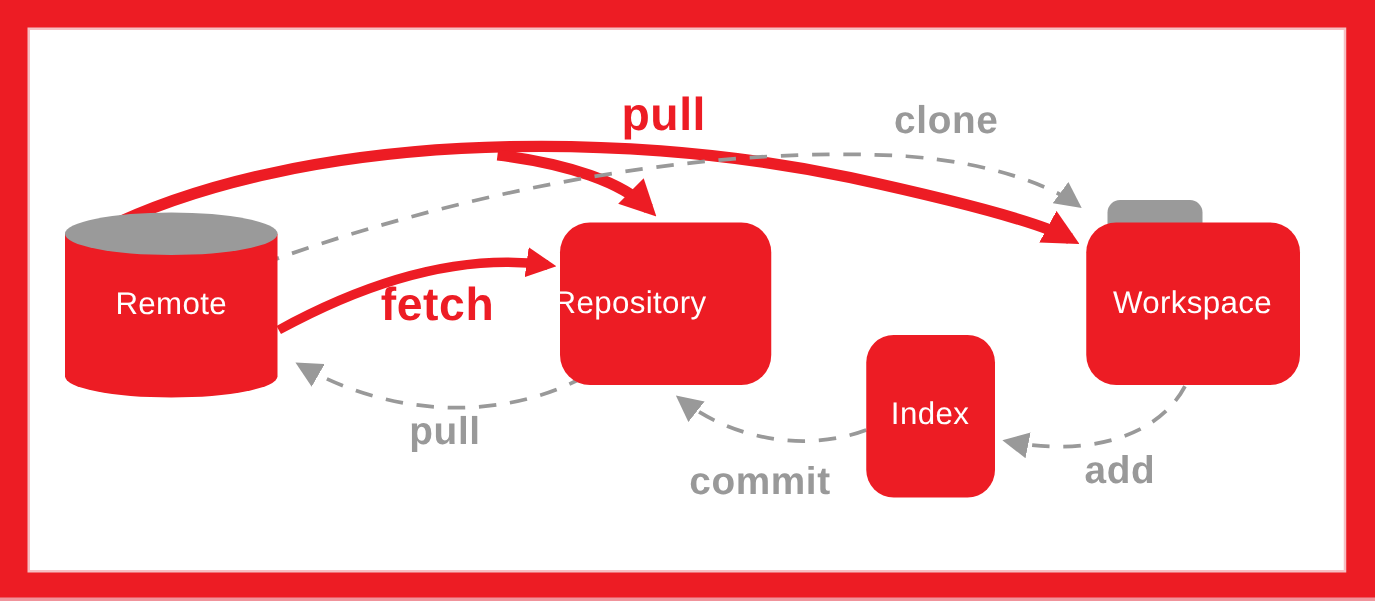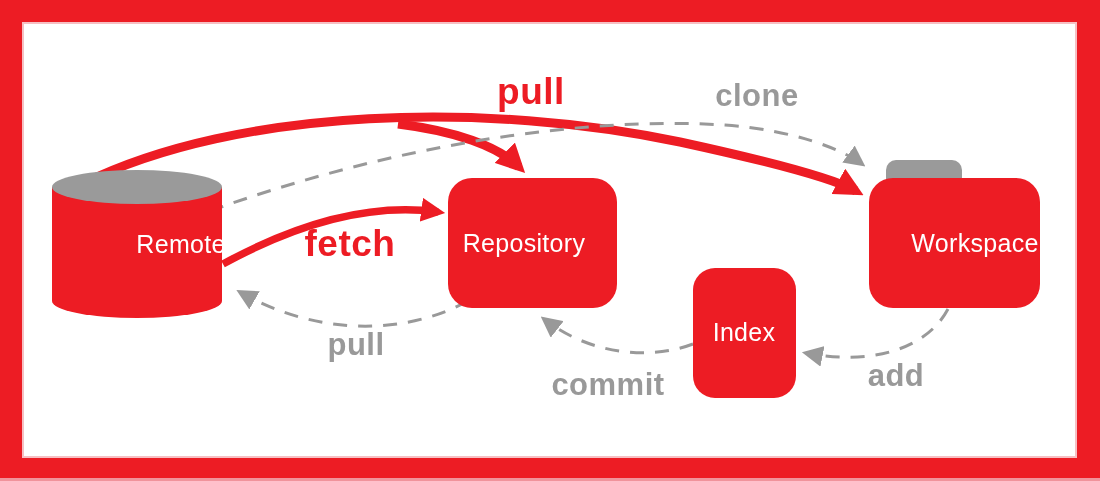--- a/index.html
+++ b/index.html
@@ -81,24 +81,24 @@
   <g>
     <rect x="693" y="268" width="103" height="130" rx="22" fill="#ED1C24"></rect>
   </g>
 
   <g>
     <rect x="886" y="160" width="76" height="36" rx="10" fill="#9a9a9a"></rect>
     <rect x="869" y="178" width="171" height="130" rx="24" fill="#ED1C24"></rect>
   </g>
 </svg>
 
-<div class="node-lbl" style="left:137px; top:244px;margin-left:44px;">Remote</div>
-<div class="node-lbl" style="left:524px; top:243px;">Repository</div>
+<div class="node-lbl" style="left:137px; top:244px;">Remote</div>
+<div class="node-lbl" style="left:504px; top:243px;">Repository</div>
 <div class="node-lbl" style="left:744px; top:332px;">Index</div>
-<div class="node-lbl" style="left:954px; top:243px;margin-left:21px;">Workspace</div>
+<div class="node-lbl" style="left:954px; top:243px;">Workspace</div>
 
 <div class="lbl red" style="left:531px; top:92px;">pull</div>
 <div class="lbl gray" style="left:757px; top:96px;">clone</div>
 <div class="lbl red" style="left:350px; top:244px;">fetch</div>
 <div class="lbl gray" style="left:356px; top:345px;">pull</div>
 <div class="lbl gray" style="left:608px; top:385px;text-align:right;">commit</div>
 <div class="lbl gray" style="left:896px; top:376px;">add</div>
 
 <div class="bottom-strip"></div>
 

